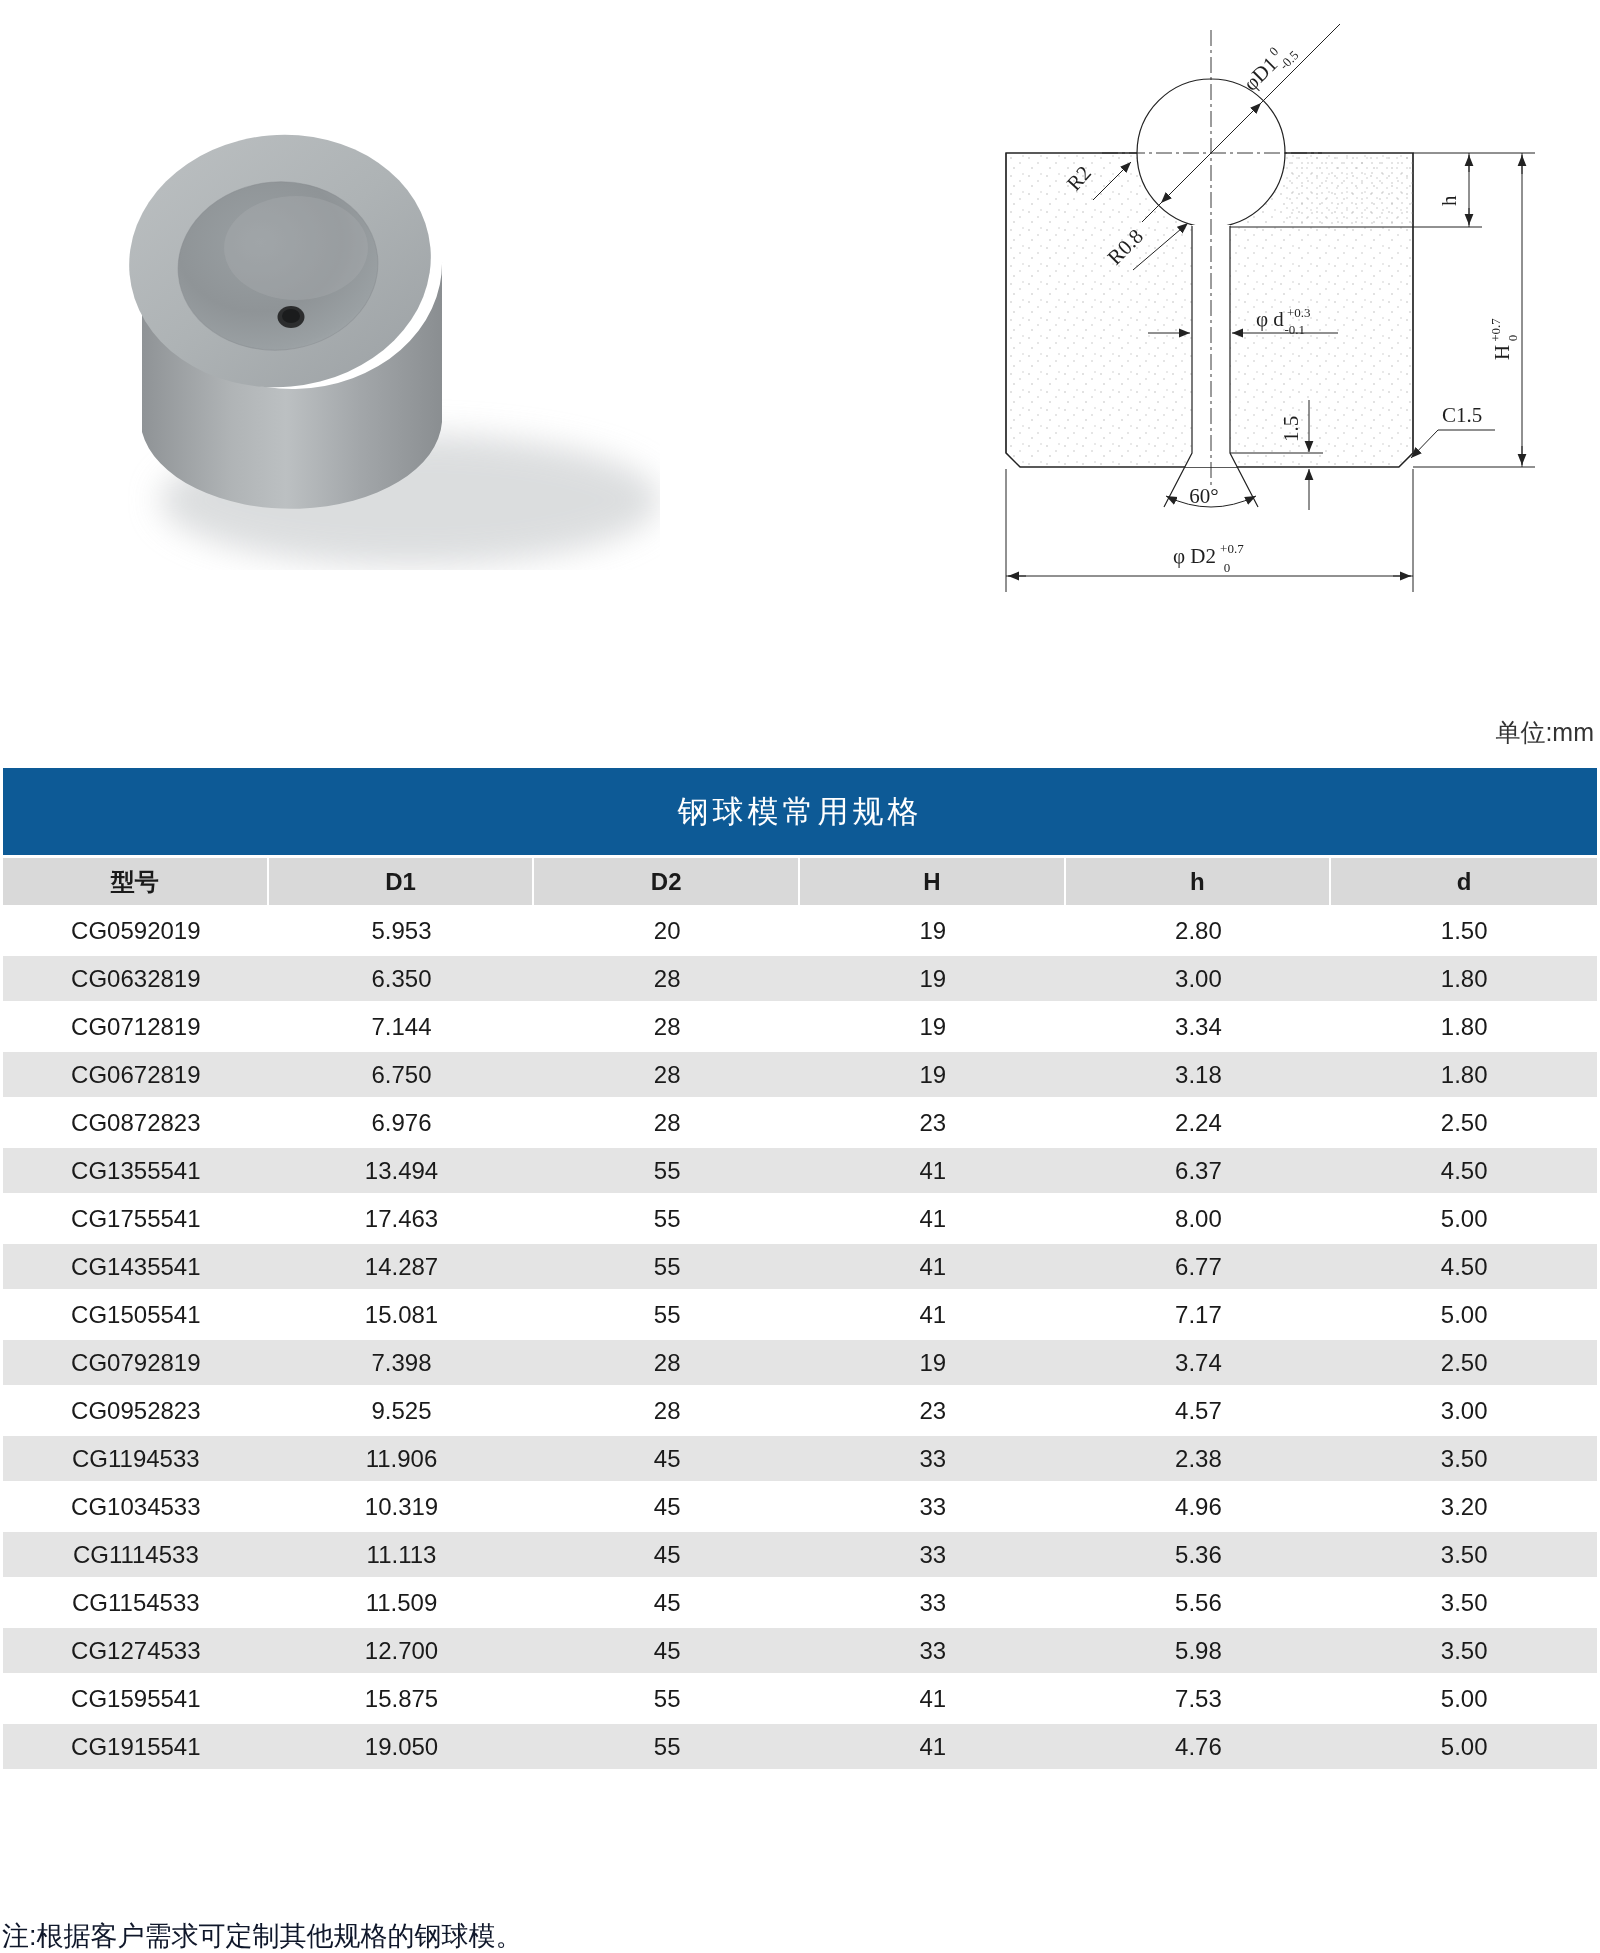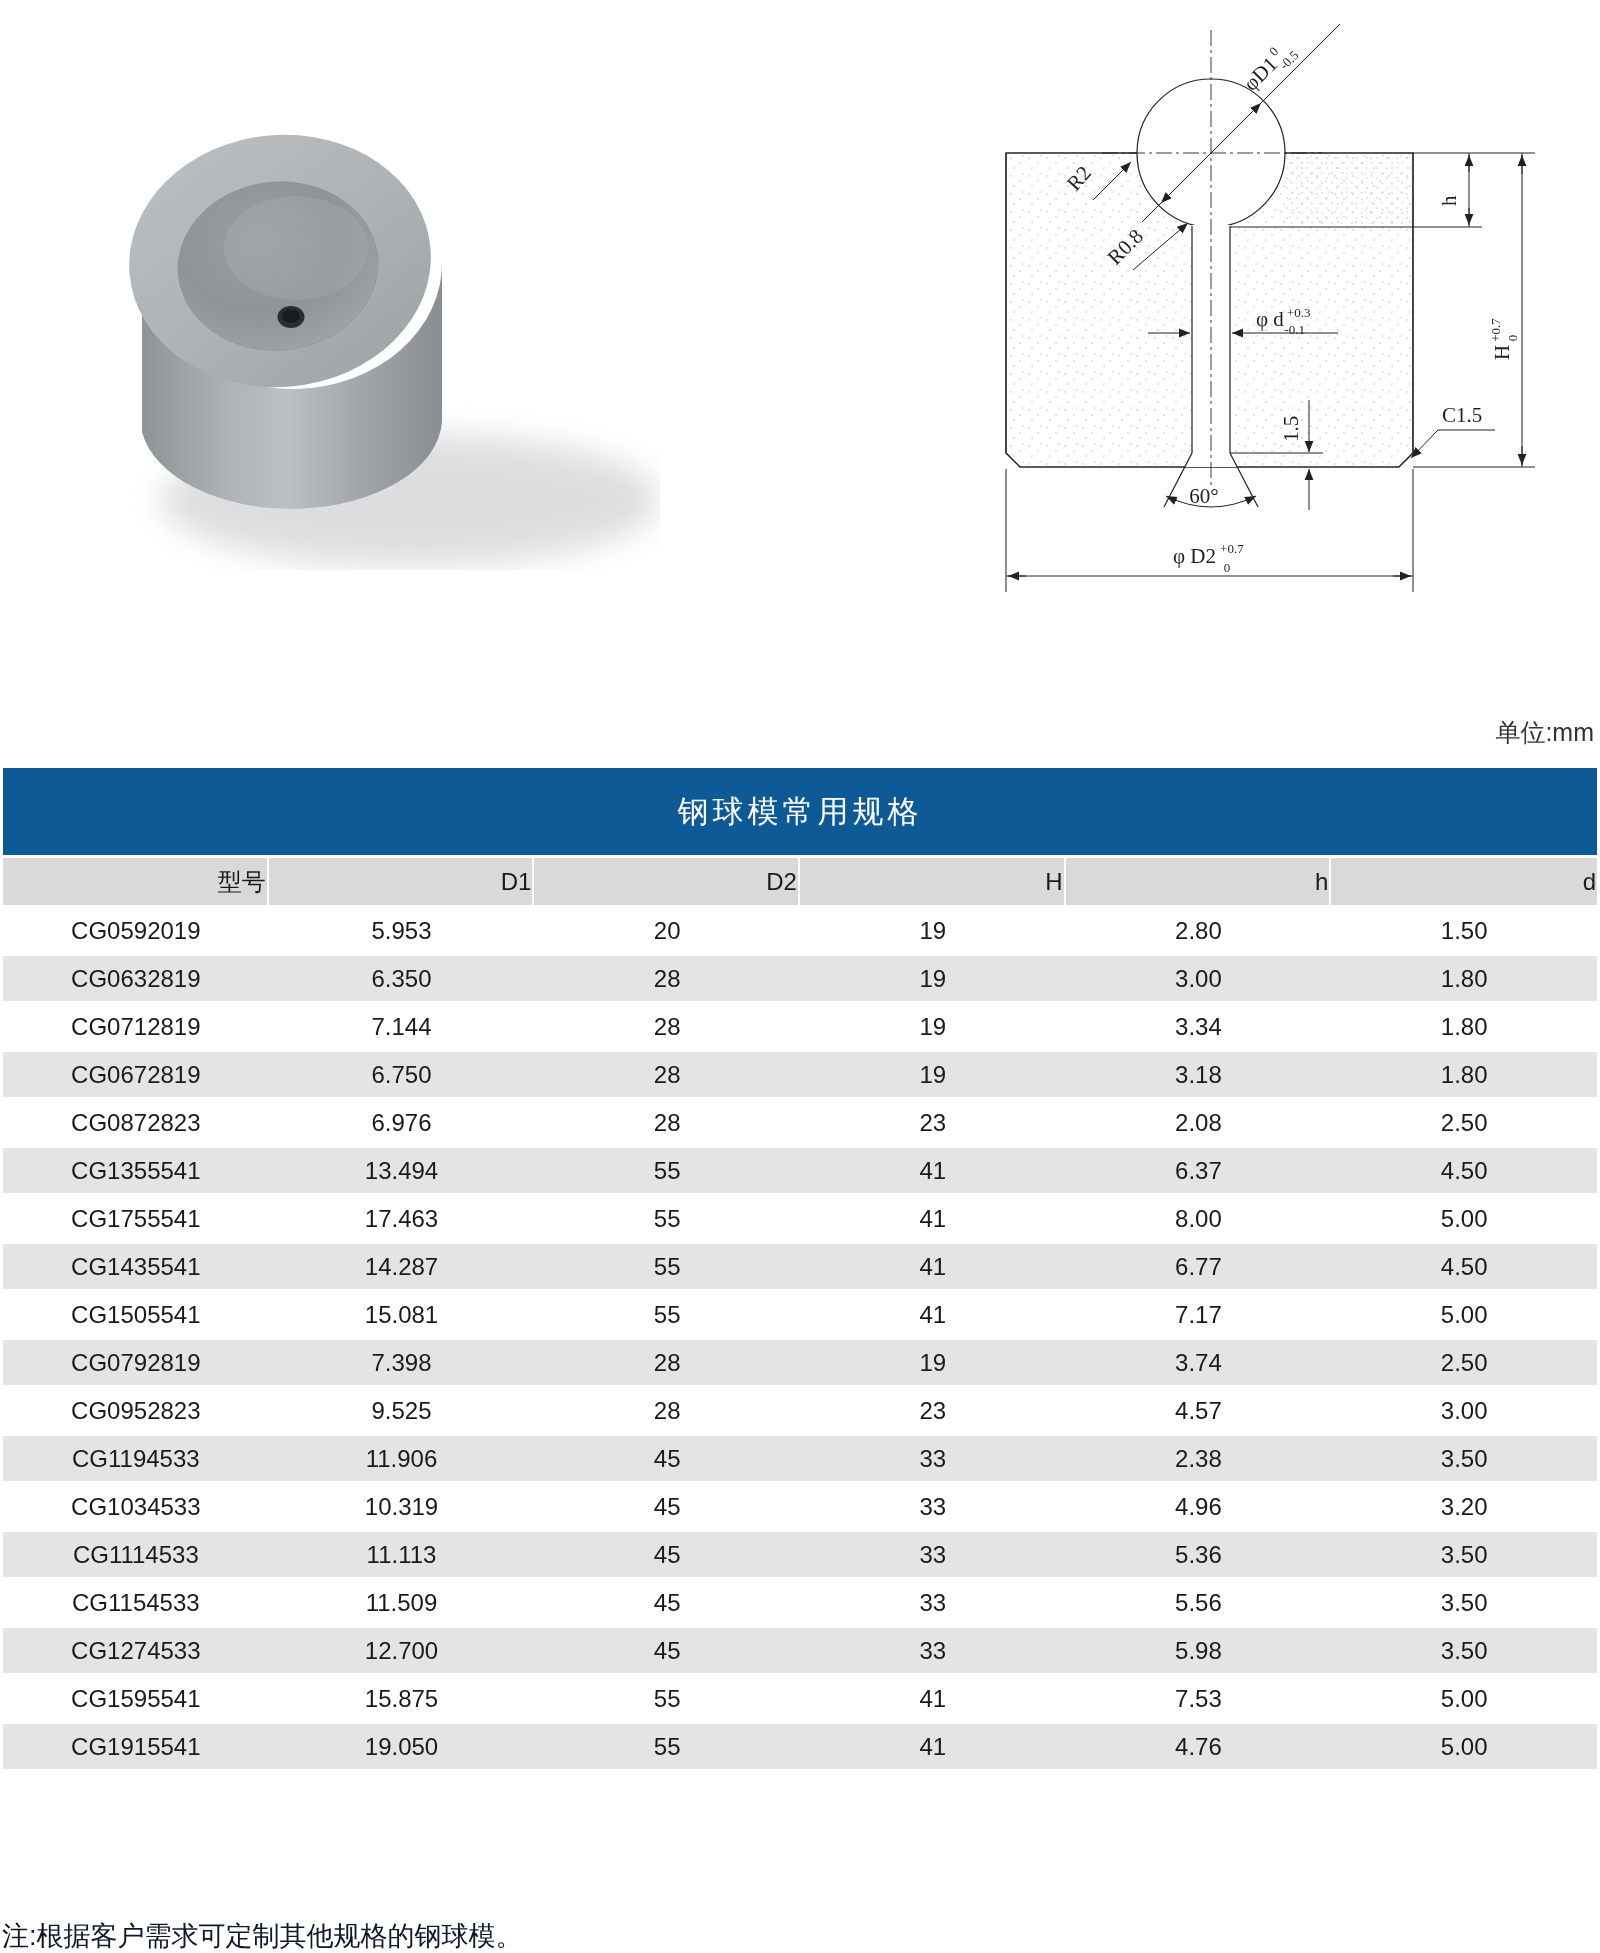--- a/index.html
+++ b/index.html
@@ -21,22 +21,22 @@
   .table-title{
     position:absolute;left:3px;top:768px;width:1594px;height:87px;
     background:#0d5a96;color:#ffffff;display:flex;align-items:center;justify-content:center;
     font-size:31px;letter-spacing:4px;font-weight:500;
   }
   .spec-table{
     position:absolute;left:3px;top:855px;width:1594px;
     border-collapse:separate;border-spacing:0 3px;table-layout:fixed;
   }
   .spec-table th{
-    background:#d9d9d9;height:45px;font-weight:normal;font-size:24px;
-    border-right:2px solid #ffffff;text-align:right;color:#1a1a1a;
+    background:#d9d9d9;height:45px;font-weight:bold;font-size:24px;
+    border-right:2px solid #ffffff;text-align:center;color:#1a1a1a;
   }
   .spec-table th:last-child{border-right:none;}
   .spec-table td{height:43px;text-align:center;font-size:24px;color:#1a1a1a;background:#ffffff;}
   .spec-table tbody tr:nth-child(even) td{background:#e4e4e4;}
   
   .note{position:absolute;left:2px;top:1918px;font-size:27px;color:#0f172a;}
 </style>
 </head>
 <body>
 
@@ -207,21 +207,21 @@
         <td>28</td>
         <td>19</td>
         <td>3.18</td>
         <td>1.80</td>
       </tr>
       <tr>
         <td>CG0872823</td>
         <td>6.976</td>
         <td>28</td>
         <td>23</td>
-        <td>2.08</td>
+        <td>2.24</td>
         <td>2.50</td>
       </tr>
       <tr>
         <td>CG1355541</td>
         <td>13.494</td>
         <td>55</td>
         <td>41</td>
         <td>6.37</td>
         <td>4.50</td>
       </tr>

